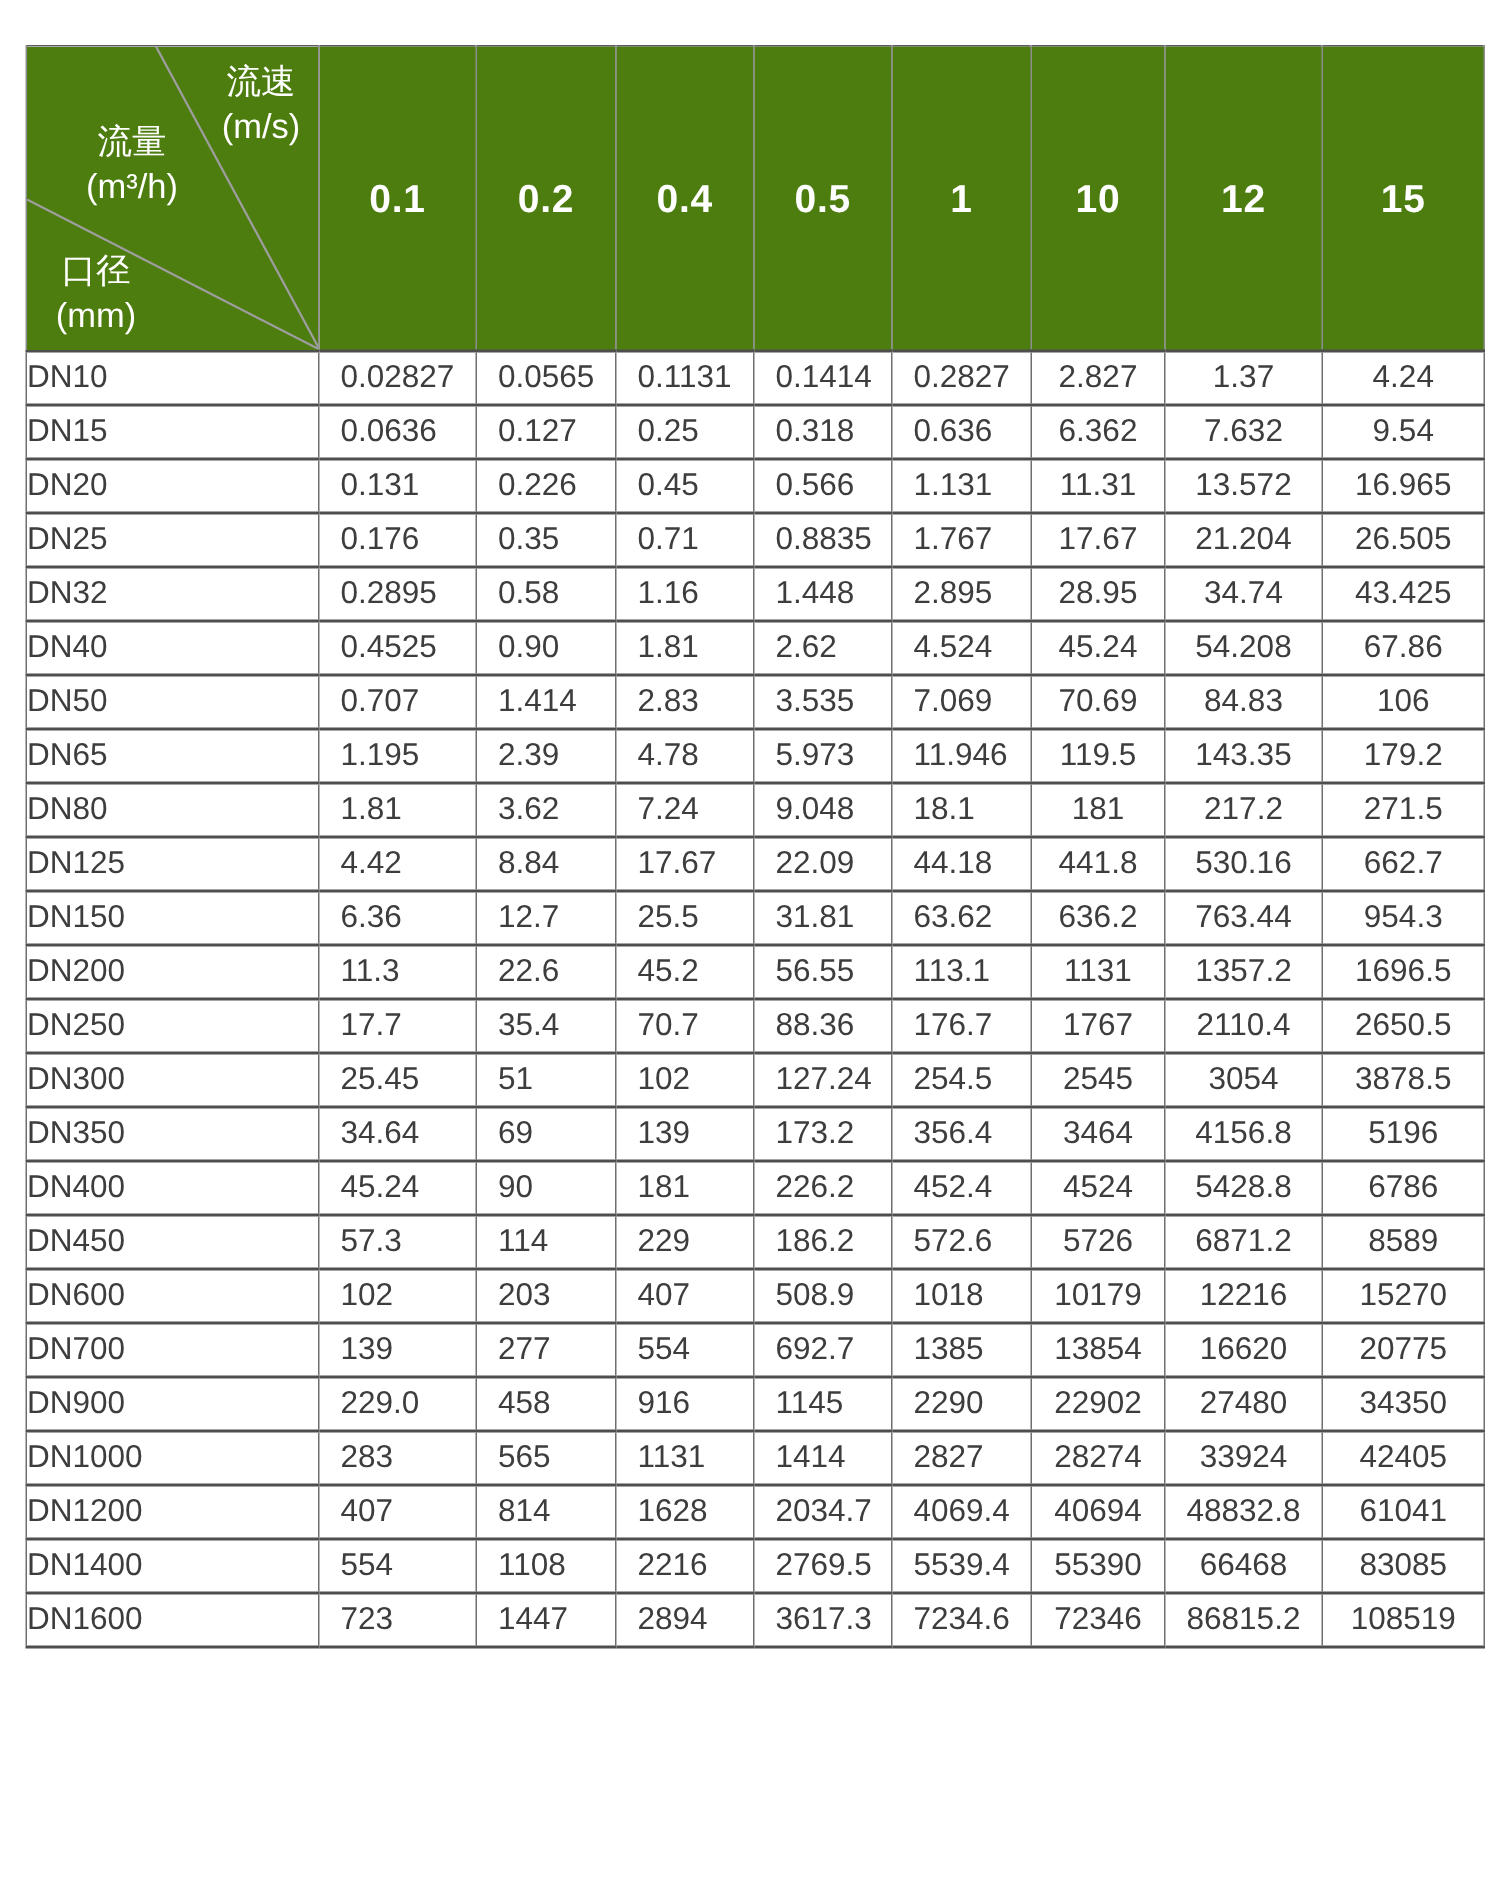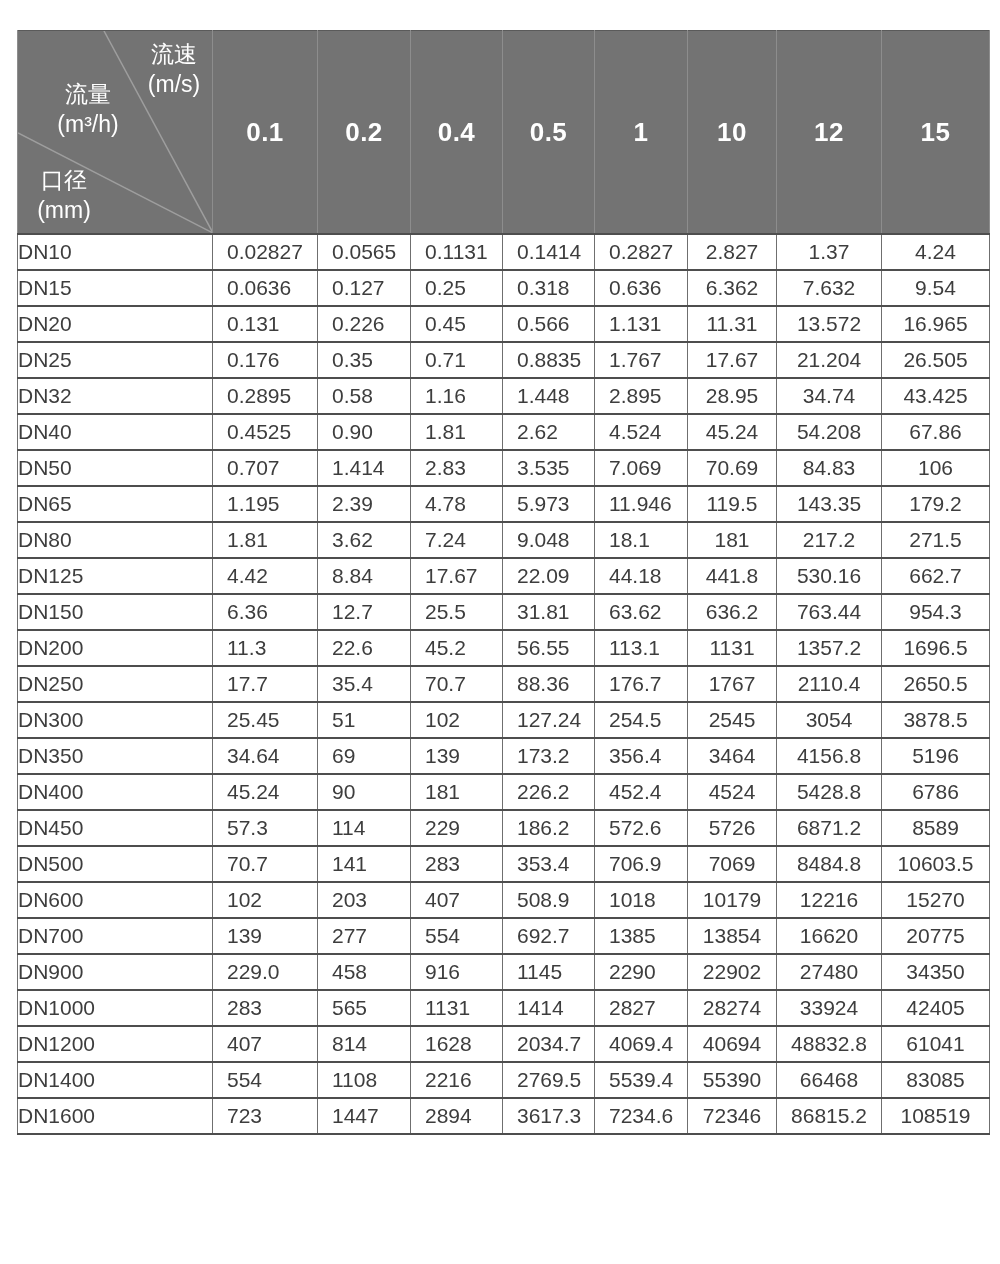--- a/index.html
+++ b/index.html
@@ -11,21 +11,21 @@
   .page { position:relative; width:1000px; height:1264px; background:#ffffff; overflow:hidden; }
 
   table.flow {
     position:absolute; left:17px; top:30px; width:971px;
     border-collapse:collapse; table-layout:fixed;
     border:1px solid #5a5a5a; border-bottom:2px solid #4e4e4e;
   }
 
   
   thead th {
-    background:#737373; color:#ffffff;
+    background:#4d7c0f; color:#ffffff;
     height:202px; padding:0; vertical-align:middle; text-align:center;
     border-left:1px solid #8d8d8d; border-right:1px solid #8d8d8d;
     font-size:26px; font-weight:600; letter-spacing:0.5px;margin-left:10px;
   }
   th.corner {
     position:relative; overflow:hidden; padding:0;
     font-weight:400; font-size:23px; letter-spacing:0;
   }
   th.corner svg { position:absolute; left:0; top:0; }
   .corner-label { position:absolute; line-height:1.32; text-align:center; color:#ffffff; }
@@ -275,31 +275,20 @@
           <td class="al">57.3</td>
           <td class="al">114</td>
           <td class="al">229</td>
           <td class="al">186.2</td>
           <td class="al">572.6</td>
           <td class="ac">5726</td>
           <td class="ac">6871.2</td>
           <td class="ac">8589</td>
         </tr>
         <tr>
-          <td class="dn">DN500</td>
-          <td class="al">70.7</td>
-          <td class="al">141</td>
-          <td class="al">283</td>
-          <td class="al">353.4</td>
-          <td class="al">706.9</td>
-          <td class="ac">7069</td>
-          <td class="ac">8484.8</td>
-          <td class="ac">10603.5</td>
-        </tr>
-        <tr>
           <td class="dn">DN600</td>
           <td class="al">102</td>
           <td class="al">203</td>
           <td class="al">407</td>
           <td class="al">508.9</td>
           <td class="al">1018</td>
           <td class="ac">10179</td>
           <td class="ac">12216</td>
           <td class="ac">15270</td>
         </tr>

